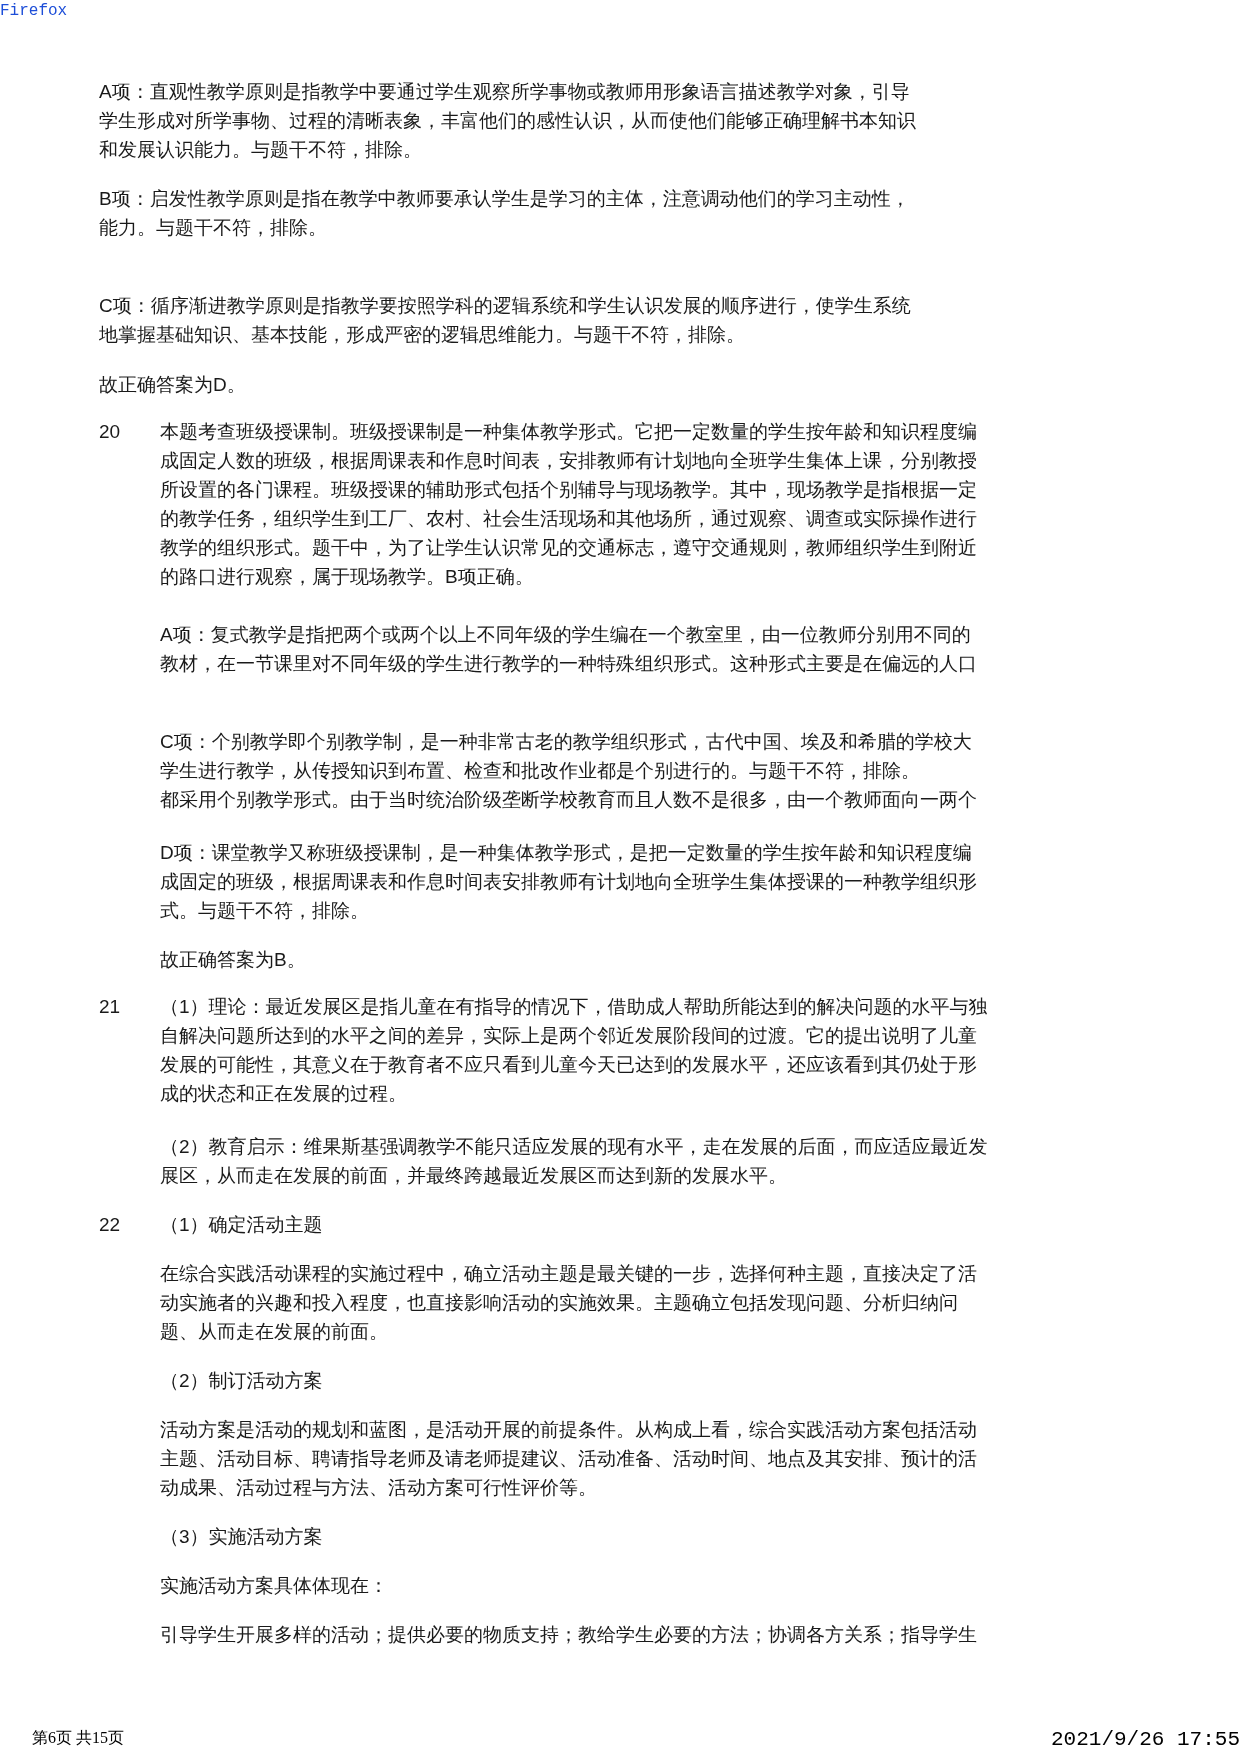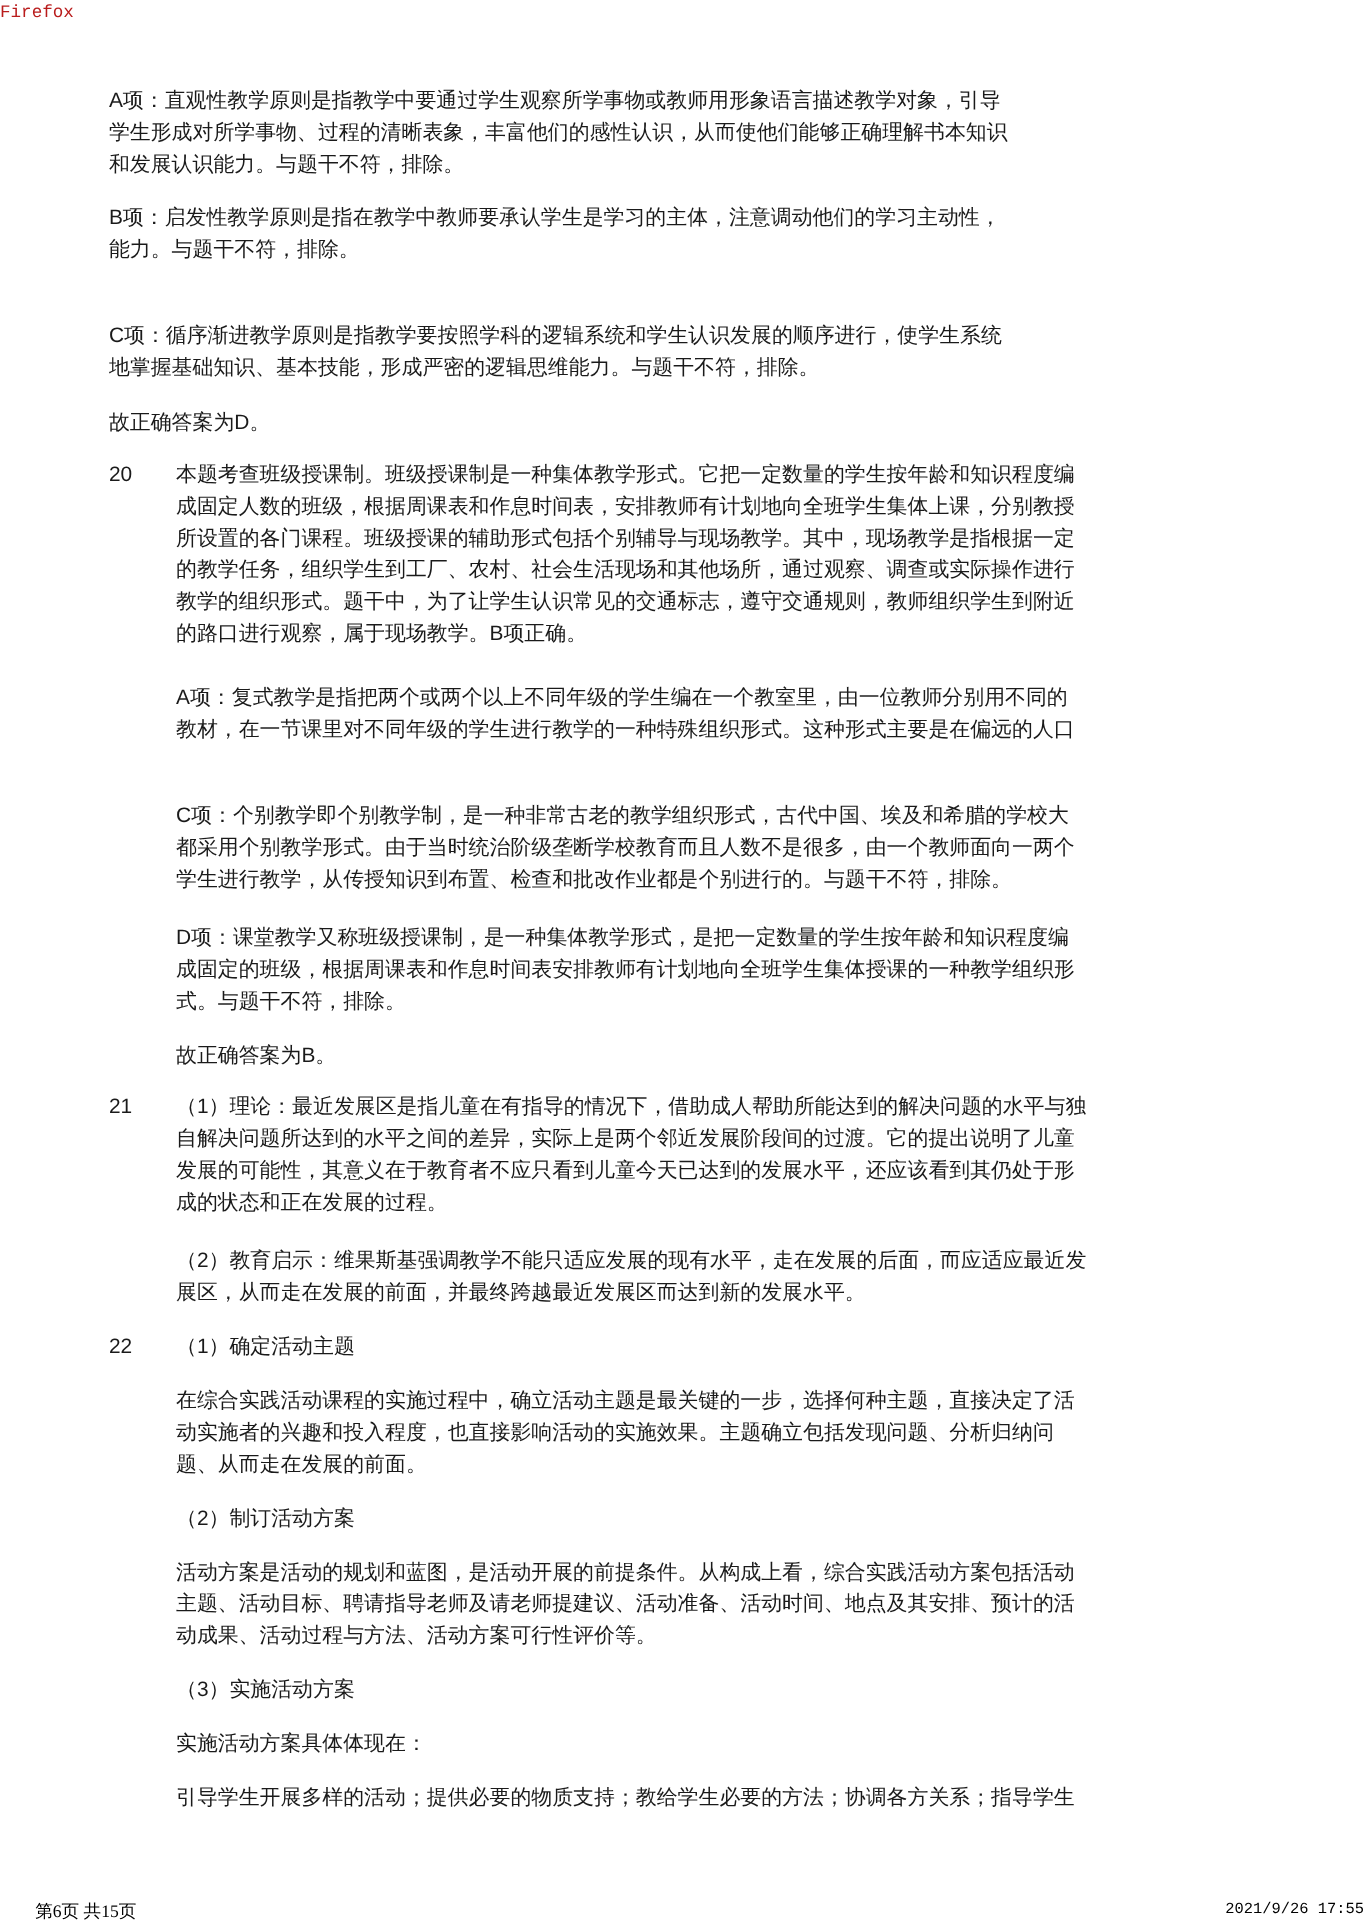--- a/index.html
+++ b/index.html
@@ -10,35 +10,35 @@
       position: relative;
       overflow: hidden;
       color: #1a1a1a;
       font-family: "Liberation Sans", "DejaVu Sans", sans-serif;
     }
     .header-title {
       position: absolute;
       left: 0; top: 2px;
       font-family: "Liberation Mono", "DejaVu Sans Mono", monospace;
       font-size: 16px;
-      color: #b91c1c;
+      color: #1d4ed8;
     }
     .footer-left {
       position: absolute;
       left: 0; top: 1728px;
       font-family: "Liberation Serif", "DejaVu Serif", serif;
       font-size: 16px;
       color: #000;
       padding-left: 32px;
     }
     .footer-right {
       position: absolute;
       right: 0; top: 1728px;
       font-family: "Liberation Mono", "DejaVu Sans Mono", monospace;
-      font-size: 14px;
+      font-size: 21px;
       color: #000;
     }
     .para {
       position: absolute;
       font-size: 19px;
       line-height: 29px;
       white-space: nowrap;
     }
     .para .line { display: block; height: 29px; }
     .qnum {
@@ -80,22 +80,22 @@
   <span class="line">的教学任务，组织学生到工厂、农村、社会生活现场和其他场所，通过观察、调查或实际操作进行</span>
   <span class="line">教学的组织形式。题干中，为了让学生认识常见的交通标志，遵守交通规则，教师组织学生到附近</span>
   <span class="line">的路口进行观察，属于现场教学。B项正确。</span>
 </div>
 <div class="para indent-b" style="top:620px;">
   <span class="line">A项：复式教学是指把两个或两个以上不同年级的学生编在一个教室里，由一位教师分别用不同的</span>
   <span class="line">教材，在一节课里对不同年级的学生进行教学的一种特殊组织形式。这种形式主要是在偏远的人口</span>
 </div>
 <div class="para indent-b" style="top:727px;">
   <span class="line">C项：个别教学即个别教学制，是一种非常古老的教学组织形式，古代中国、埃及和希腊的学校大</span>
+  <span class="line">学生进行教学，从传授知识到布置、检查和批改作业都是个别进行的。与题干不符，排除。</span>
   <span class="line">都采用个别教学形式。由于当时统治阶级垄断学校教育而且人数不是很多，由一个教师面向一两个</span>
-  <span class="line">学生进行教学，从传授知识到布置、检查和批改作业都是个别进行的。与题干不符，排除。</span>
 </div>
 <div class="para indent-b" style="top:838px;">
   <span class="line">D项：课堂教学又称班级授课制，是一种集体教学形式，是把一定数量的学生按年龄和知识程度编</span>
   <span class="line">成固定的班级，根据周课表和作息时间表安排教师有计划地向全班学生集体授课的一种教学组织形</span>
   <span class="line">式。与题干不符，排除。</span>
 </div>
 <div class="para indent-b" style="top:945px;">
   <span class="line">故正确答案为B。</span>
 </div>
 

